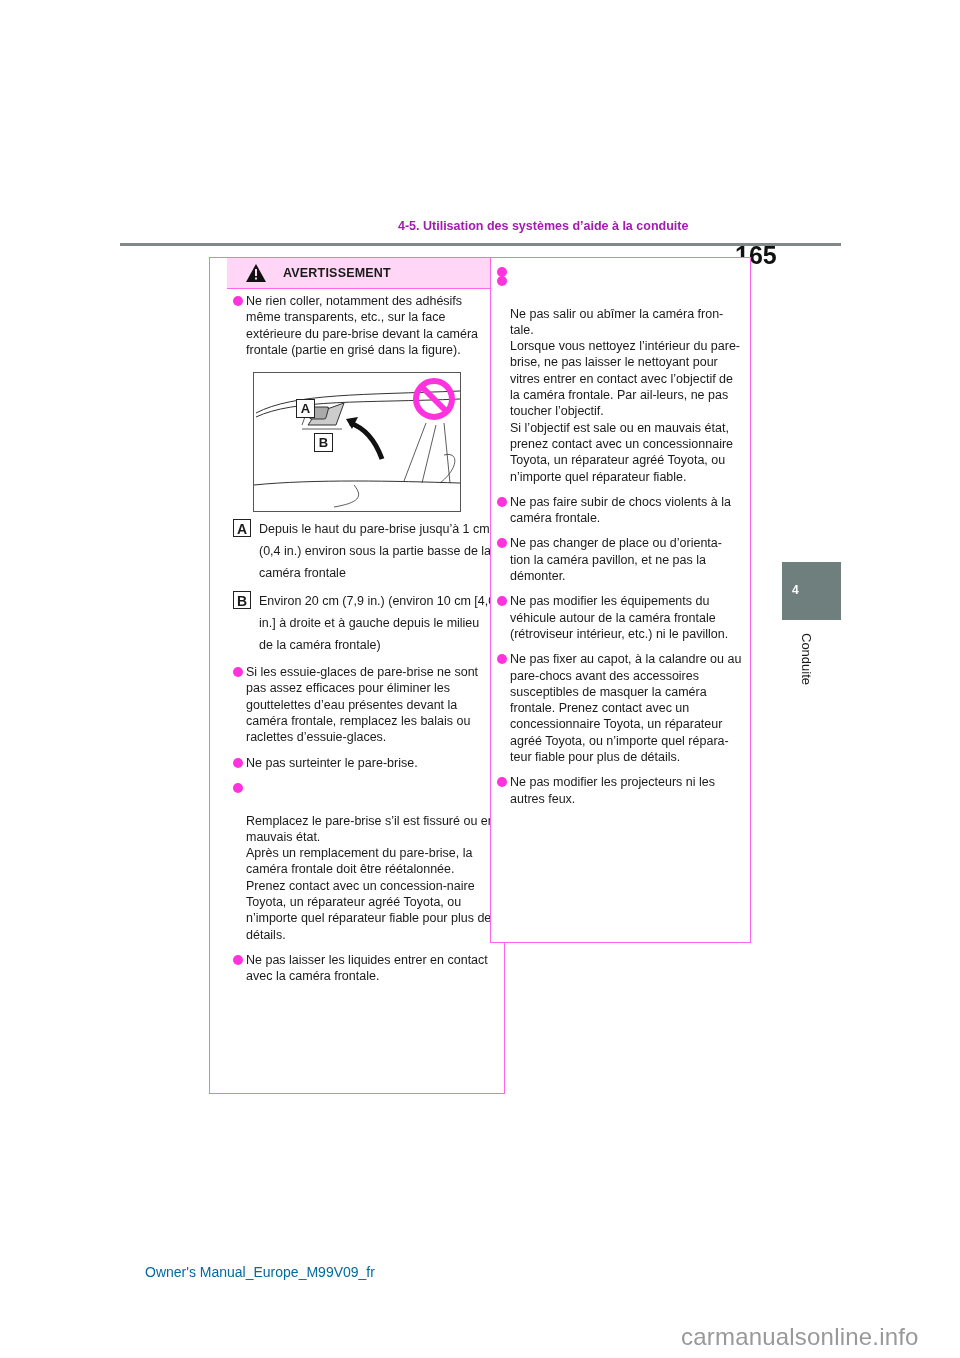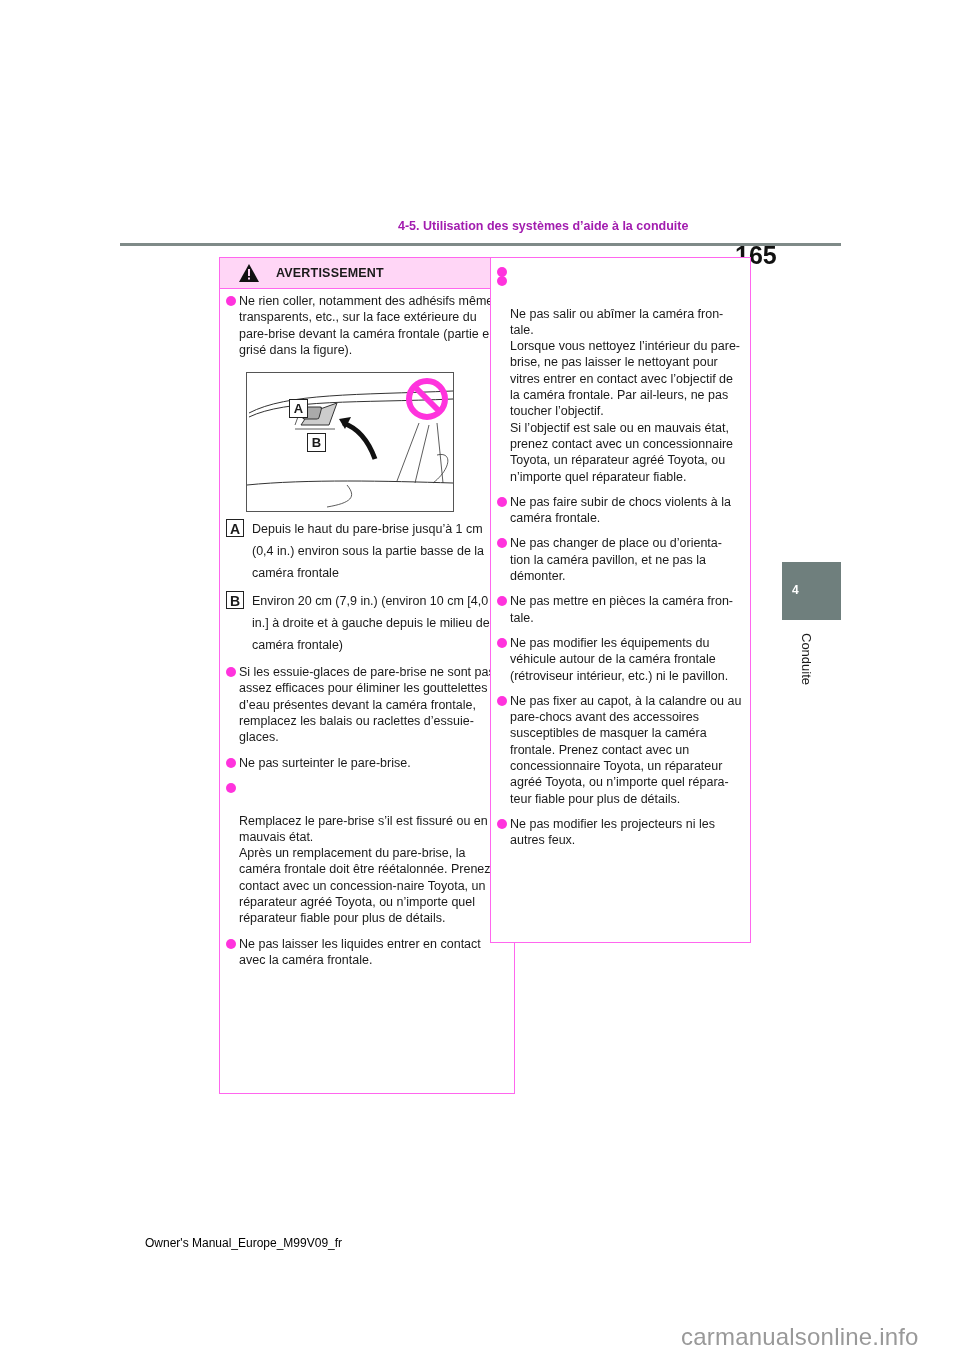--- a/index.html
+++ b/index.html
@@ -21,21 +21,21 @@
   }
   .side-tab-num {
     position:absolute; left:792px; top:583px; color:#fff; font-weight:bold; font-size:12px;
   }
   .side-label {
     position:absolute; left:799px; top:633px; writing-mode:vertical-rl; font-size:13px; color:#1a1a1a;
   }
   .box {
     position:absolute; border:1.5px solid #ff66ee; background:#fff; box-sizing:border-box;
   }
-  .box-left { left:219px; top:257px; width:296px; height:837px; }
+  .box-left { left:209px; top:257px; width:296px; height:837px;padding-left:17px; }
   .box-right { left:490px; top:257px; width:261px; height:686px; }
   .box-head {
     height:30px; background:#ffd6f6; border-bottom:1.5px solid #ff66ee;
     display:flex; align-items:center; position:relative;
   }
   .warn-icon { position:absolute; left:19px; top:6px; width:20px; height:18px; }
   .warn-title { position:absolute; left:56px; top:8px; font-size:12.5px; font-weight:bold; letter-spacing:0.2px; }
   .content { padding:4px 8px 0 6px; }
   .bullet {
     position:relative; padding-left:13px; font-size:12.5px; line-height:16.3px; margin-bottom:9px;
@@ -48,21 +48,21 @@
     border:1px solid #555; background:#fff;
   }
   .labeled {
     position:relative; padding-left:26px; font-size:12.5px; line-height:22px; margin-top:6px;
   }
   .labeled .tag {
     position:absolute; left:0; top:1px; width:18px; height:18px; border:1.4px solid #222;
     font-weight:bold; font-size:14px; line-height:18px; text-align:center; box-sizing:border-box;
   }
   .footer {
-    position:absolute; left:145px; top:1236px; font-size:12px; color:#000000;
+    position:absolute; left:145px; top:1264px; font-size:14px; color:#0369a1;
   }
   .watermark {
     position:absolute; left:681px; top:1323px; font-size:24px; color:#999; letter-spacing:0.2px;
   }
 </style>
 </head>
 <body>
 
 <div class="header-title">4-5. Utilisation des systèmes d’aide à la conduite</div>
 <div class="page-number">165</div>
@@ -155,24 +155,20 @@
     <div class="bullet">
       <span class="dot"></span>
       <span>Ne pas faire subir de chocs violents à la caméra frontale.</span>
     </div>
     <div class="bullet">
       <span class="dot"></span>
       <span>Ne pas changer de place ou d’orienta-tion la caméra pavillon, et ne pas la démonter.</span>
     </div>
     <div class="bullet">
       <span class="dot"></span>
-      <span>Ne pas mettre en pièces la caméra fron-tale.</span>
-    </div>
-    <div class="bullet">
-      <span class="dot"></span>
       <span>Ne pas modifier les équipements du véhicule autour de la caméra frontale (rétroviseur intérieur, etc.) ni le pavillon.</span>
     </div>
     <div class="bullet">
       <span class="dot"></span>
       <span>Ne pas fixer au capot, à la calandre ou au pare-chocs avant des accessoires susceptibles de masquer la caméra frontale. Prenez contact avec un concessionnaire Toyota, un réparateur agréé Toyota, ou n’importe quel répara-teur fiable pour plus de détails.</span>
     </div>
     <div class="bullet">
       <span class="dot"></span>
       <span>Ne pas modifier les projecteurs ni les autres feux.</span>
     </div>

